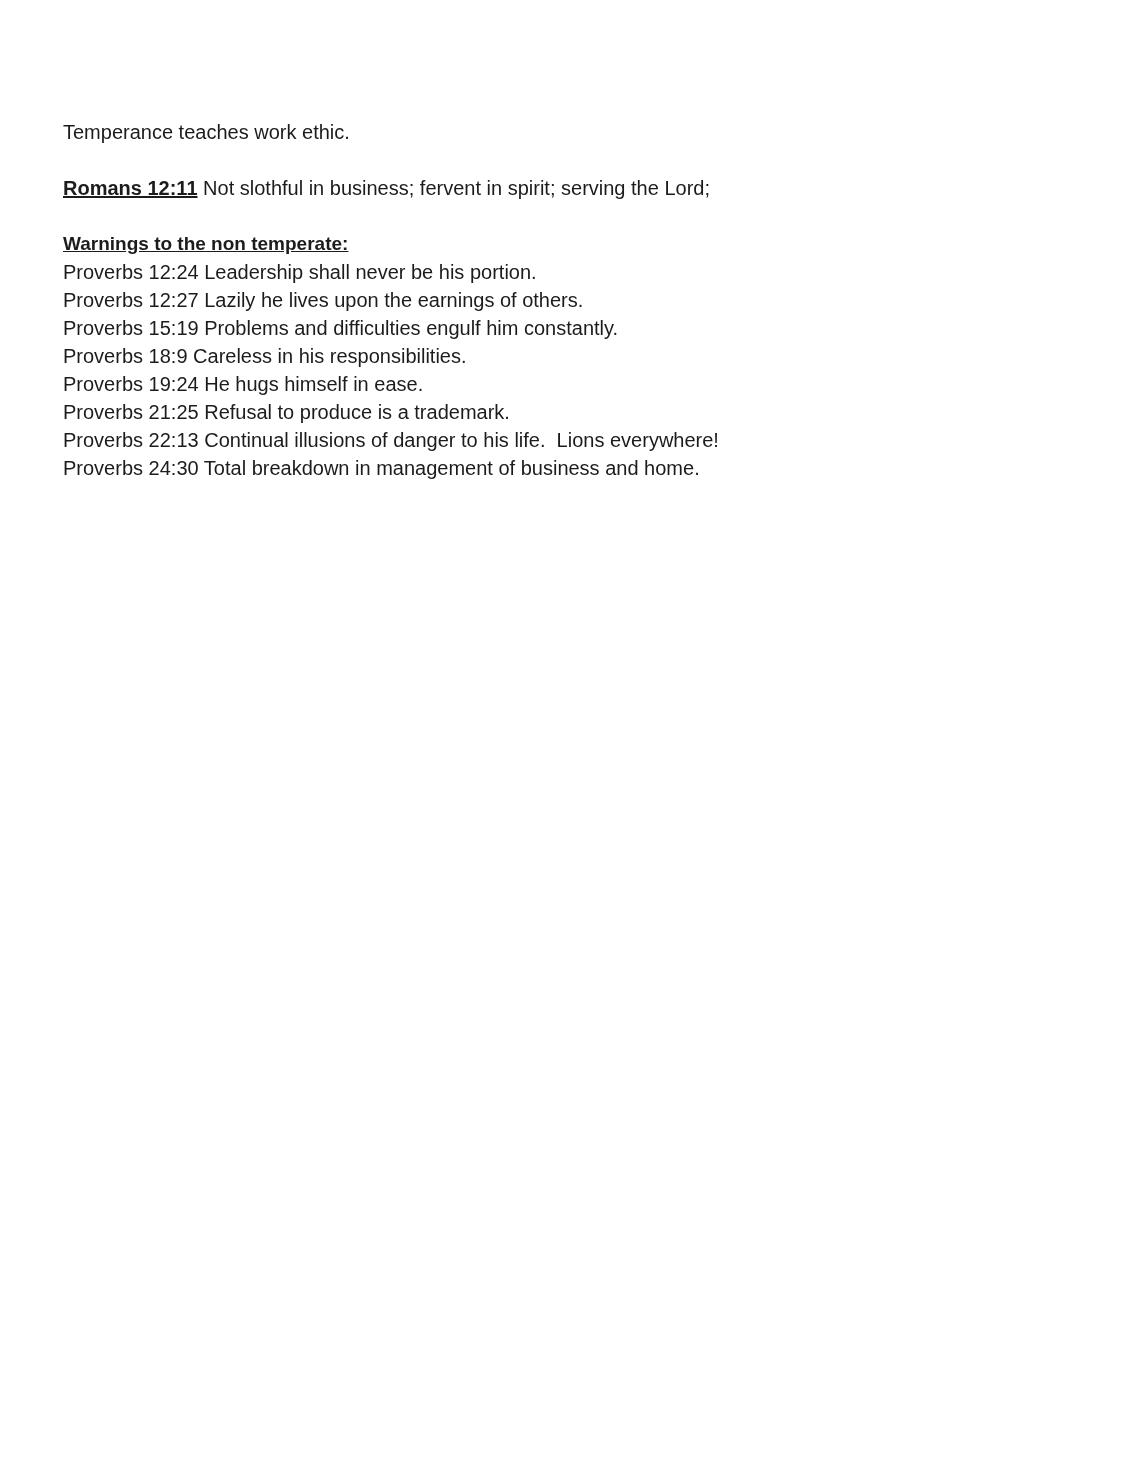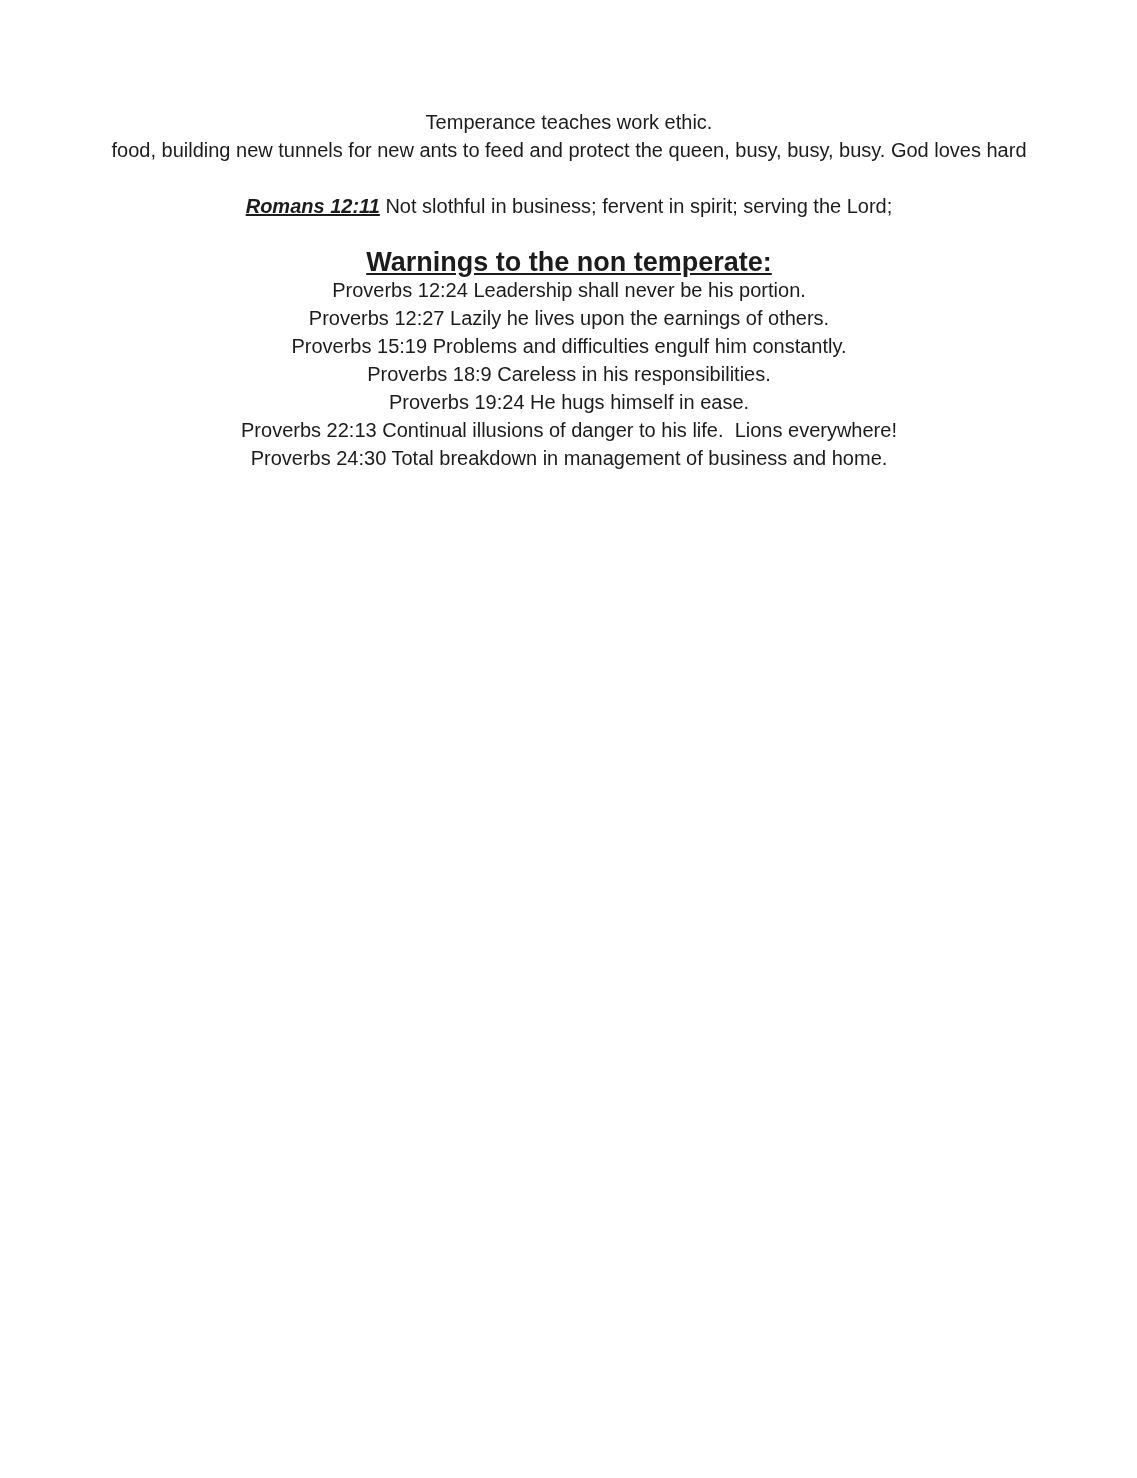--- a/index.html
+++ b/index.html
@@ -12,69 +12,67 @@
     width: 1137px;
     height: 1478px;
     background: #ffffff;
     overflow: hidden;
     font-family: "Liberation Sans", sans-serif;
     color: #1c1c1c;
   }
   .content {
     position: absolute;
     left: 63px;
-    top: 108px;
+    top: 118px;
     width: 1012px;
-    text-align: center;
   }
   .line {
     font-size: 20px;
     line-height: 28px;
     white-space: pre-wrap;
   }
   .para {
     margin: 0 0 28px 0;
   }
   .scripture-line {
     font-size: 20px;
     line-height: 28px;
     white-space: pre-wrap;
     margin: 0 0 28px 0;
   }
   .scripture-ref {
     font-weight: bold;
-    font-style: italic;
     text-decoration: underline;
   }
   .heading {
-    font-size: 27px;
+    font-size: 19px;
     line-height: 28px;
     font-weight: bold;
     text-decoration: underline;
     white-space: pre-wrap;
   }
 </style>
 </head>
 <body>
 
 <div class="page">
   <div class="content">
 
     <div class="para">
       <div class="line">Temperance teaches work ethic.</div>
-      <div class="line">food, building new tunnels for new ants to feed and protect the queen, busy, busy, busy. God loves hard</div>
     </div>
 
     <div class="scripture-line"><span class="scripture-ref">Romans 12:11</span><span> Not slothful in business; fervent in spirit; serving the Lord;</span></div>
 
     <div class="section">
       <div class="heading">Warnings to the non temperate:</div>
       <div class="line">Proverbs 12:24 Leadership shall never be his portion.</div>
       <div class="line">Proverbs 12:27 Lazily he lives upon the earnings of others.</div>
       <div class="line">Proverbs 15:19 Problems and difficulties engulf him constantly.</div>
       <div class="line">Proverbs 18:9 Careless in his responsibilities.</div>
       <div class="line">Proverbs 19:24 He hugs himself in ease.</div>
+      <div class="line">Proverbs 21:25 Refusal to produce is a trademark.</div>
       <div class="line">Proverbs 22:13 Continual illusions of danger to his life.  Lions everywhere!</div>
       <div class="line">Proverbs 24:30 Total breakdown in management of business and home.</div>
     </div>
 
   </div>
 </div>
 
 </body></html>

